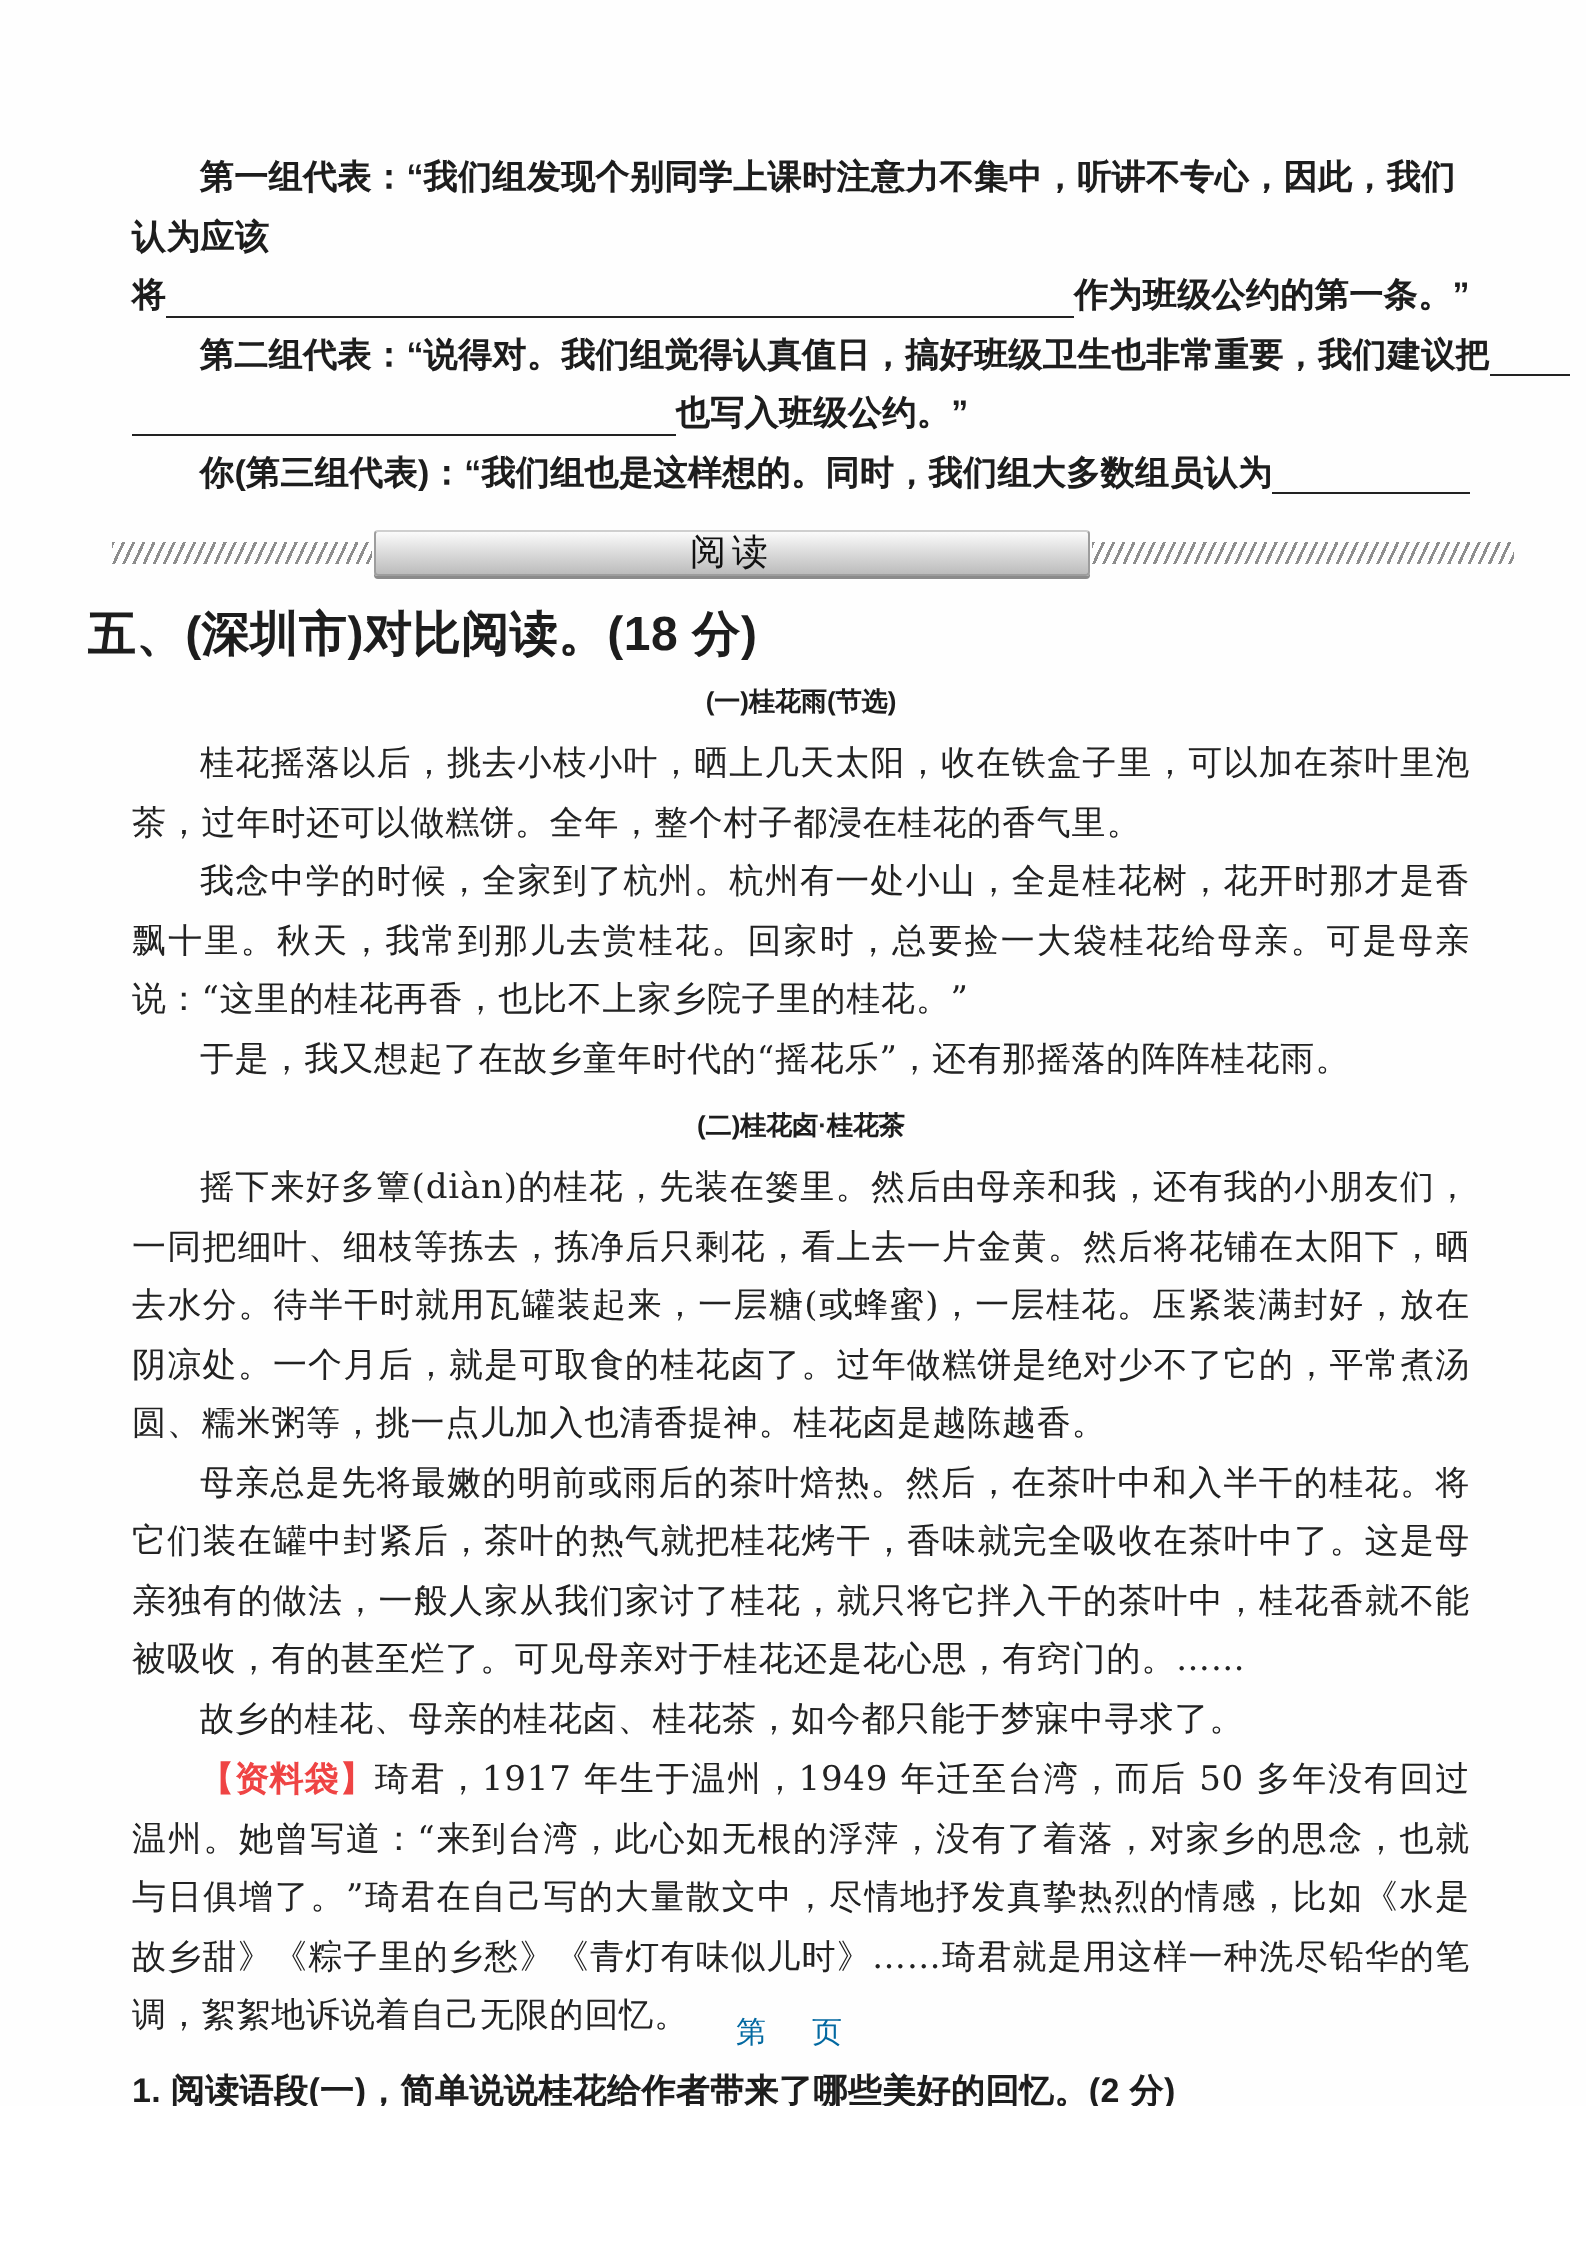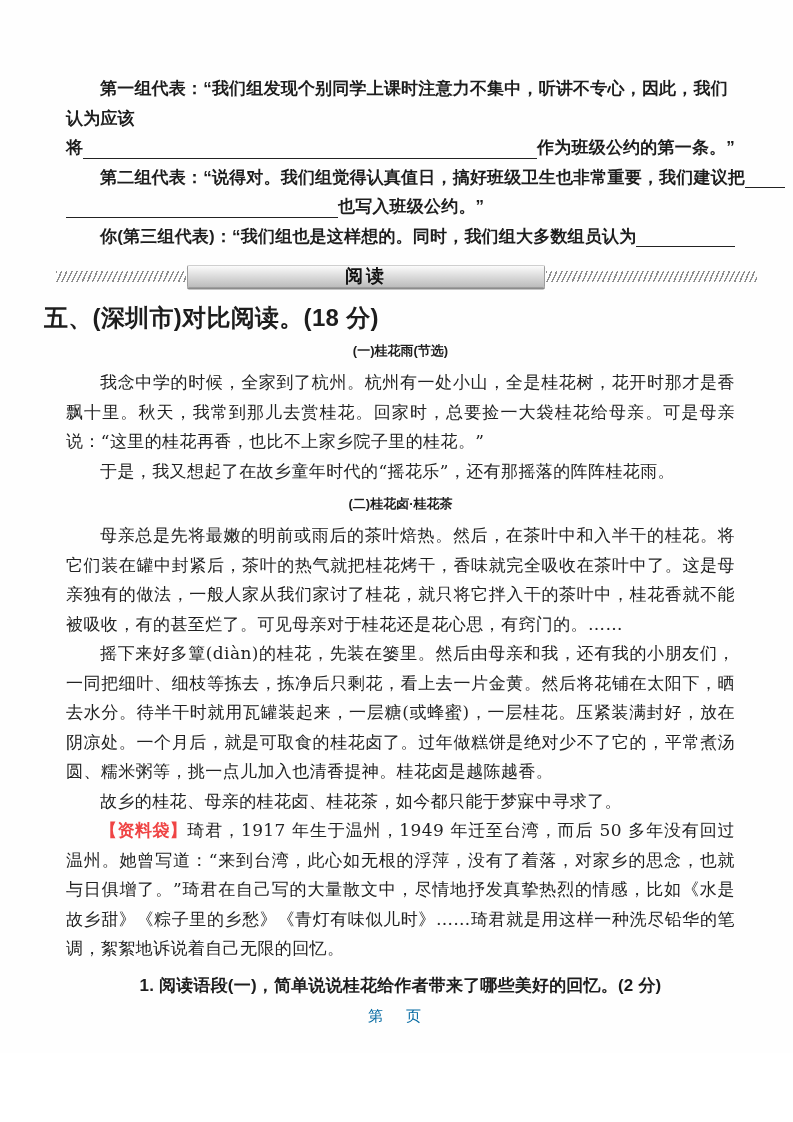--- a/index.html
+++ b/index.html
@@ -24,33 +24,33 @@
   .banner { display:flex; align-items:center; height:26px; margin:12px -22px 10px -10px; }
   .hatch { height:11px;
     background:repeating-linear-gradient(115deg,#8d8d8d 0px,#8d8d8d 1.4px,transparent 1.4px,transparent 4.6px); }
   .hatch.left { width:130px; }
   .hatch.right { flex:1; }
   .bar { width:356px; height:21px; margin:0 1px;
     background:linear-gradient(180deg,#fbfbfb 0%,#dedede 45%,#bcbcbc 100%);
     border:1px solid #9d9d9d; border-top-color:#cfcfcf; border-radius:2px;
     box-shadow:0 1.5px 0 #8b8b8b;
     display:flex; align-items:center; justify-content:center;
-    font-weight:700; font-size:18px; letter-spacing:3px; color:#111; }
+    font-weight:400; font-size:18px; letter-spacing:3px; color:#111; }
 
   
   .sec-title { font-weight:700; font-size:24px; line-height:30px; margin:14px 0 0 -22px; letter-spacing:0.3px; }
   .p-title { text-align:center; font-weight:700; font-size:13px; line-height:30px; margin:3px 0 2px; }
   .passage p, .serifp {
     margin:0; font-family:"DejaVu Serif","Liberation Serif",serif; font-weight:400;
     font-size:17px; line-height:29.5px; text-indent:2em;
     text-align:justify; text-justify:inter-character; color:#222; letter-spacing:0.4px;
   }
   .bag-label { font-family:"Liberation Sans",sans-serif; font-weight:700; color:#ef4444; letter-spacing:0; }
 
-  .question { font-size:17px; line-height:29.5px; font-weight:600; margin:7px 0 0; letter-spacing:0.2px;text-align:center; }
+  .question { font-size:17px; line-height:29.5px; font-weight:600; margin:7px 0 0; letter-spacing:0.2px; }
 
   .footer { position:absolute; left:0; bottom:27px; width:100%; text-align:center;
     font-size:15px; color:#0369a1; letter-spacing:4px; }
 </style>
 </head>
 <body>
 
 <div class="page">
   <div class="content">
 
@@ -78,28 +78,29 @@
     <div class="banner">
       <div class="hatch left"></div>
       <div class="bar">阅读</div>
       <div class="hatch right"></div>
     </div>
 
     <div class="sec-title">五、(深圳市)对比阅读。(18 分)</div>
 
     <div class="p-title">(一)桂花雨(节选)</div>
     <div class="passage">
+      <p>桂花摇落以后，挑去小枝小叶，晒上几天太阳，收在铁盒子里，可以加在茶叶里泡茶，过年时还可以做糕饼。全年，整个村子都浸在桂花的香气里。</p>
       <p>我念中学的时候，全家到了杭州。杭州有一处小山，全是桂花树，花开时那才是香飘十里。秋天，我常到那儿去赏桂花。回家时，总要捡一大袋桂花给母亲。可是母亲说：“这里的桂花再香，也比不上家乡院子里的桂花。”</p>
       <p>于是，我又想起了在故乡童年时代的“摇花乐”，还有那摇落的阵阵桂花雨。</p>
     </div>
 
     <div class="p-title">(二)桂花卤·桂花茶</div>
     <div class="passage">
+      <p>摇下来好多簟(diàn)的桂花，先装在篓里。然后由母亲和我，还有我的小朋友们，一同把细叶、细枝等拣去，拣净后只剩花，看上去一片金黄。然后将花铺在太阳下，晒去水分。待半干时就用瓦罐装起来，一层糖(或蜂蜜)，一层桂花。压紧装满封好，放在阴凉处。一个月后，就是可取食的桂花卤了。过年做糕饼是绝对少不了它的，平常煮汤圆、糯米粥等，挑一点儿加入也清香提神。桂花卤是越陈越香。</p>
       <p>母亲总是先将最嫩的明前或雨后的茶叶焙热。然后，在茶叶中和入半干的桂花。将它们装在罐中封紧后，茶叶的热气就把桂花烤干，香味就完全吸收在茶叶中了。这是母亲独有的做法，一般人家从我们家讨了桂花，就只将它拌入干的茶叶中，桂花香就不能被吸收，有的甚至烂了。可见母亲对于桂花还是花心思，有窍门的。……</p>
-      <p>摇下来好多簟(diàn)的桂花，先装在篓里。然后由母亲和我，还有我的小朋友们，一同把细叶、细枝等拣去，拣净后只剩花，看上去一片金黄。然后将花铺在太阳下，晒去水分。待半干时就用瓦罐装起来，一层糖(或蜂蜜)，一层桂花。压紧装满封好，放在阴凉处。一个月后，就是可取食的桂花卤了。过年做糕饼是绝对少不了它的，平常煮汤圆、糯米粥等，挑一点儿加入也清香提神。桂花卤是越陈越香。</p>
       <p>故乡的桂花、母亲的桂花卤、桂花茶，如今都只能于梦寐中寻求了。</p>
     </div>
 
     <p class="serifp"><span class="bag-label">【资料袋】</span><span>琦君，1917 年生于温州，1949 年迁至台湾，而后 50 多年没有回过温州。她曾写道：“来到台湾，此心如无根的浮萍，没有了着落，对家乡的思念，也就与日俱增了。”琦君在自己写的大量散文中，尽情地抒发真挚热烈的情感，比如《水是故乡甜》《粽子里的乡愁》《青灯有味似儿时》……琦君就是用这样一种洗尽铅华的笔调，絮絮地诉说着自己无限的回忆。</span></p>
 
     <p class="question">1. 阅读语段(一)，简单说说桂花给作者带来了哪些美好的回忆。(2 分)</p>
 
   </div>
 
   <div class="footer">第　页</div>

